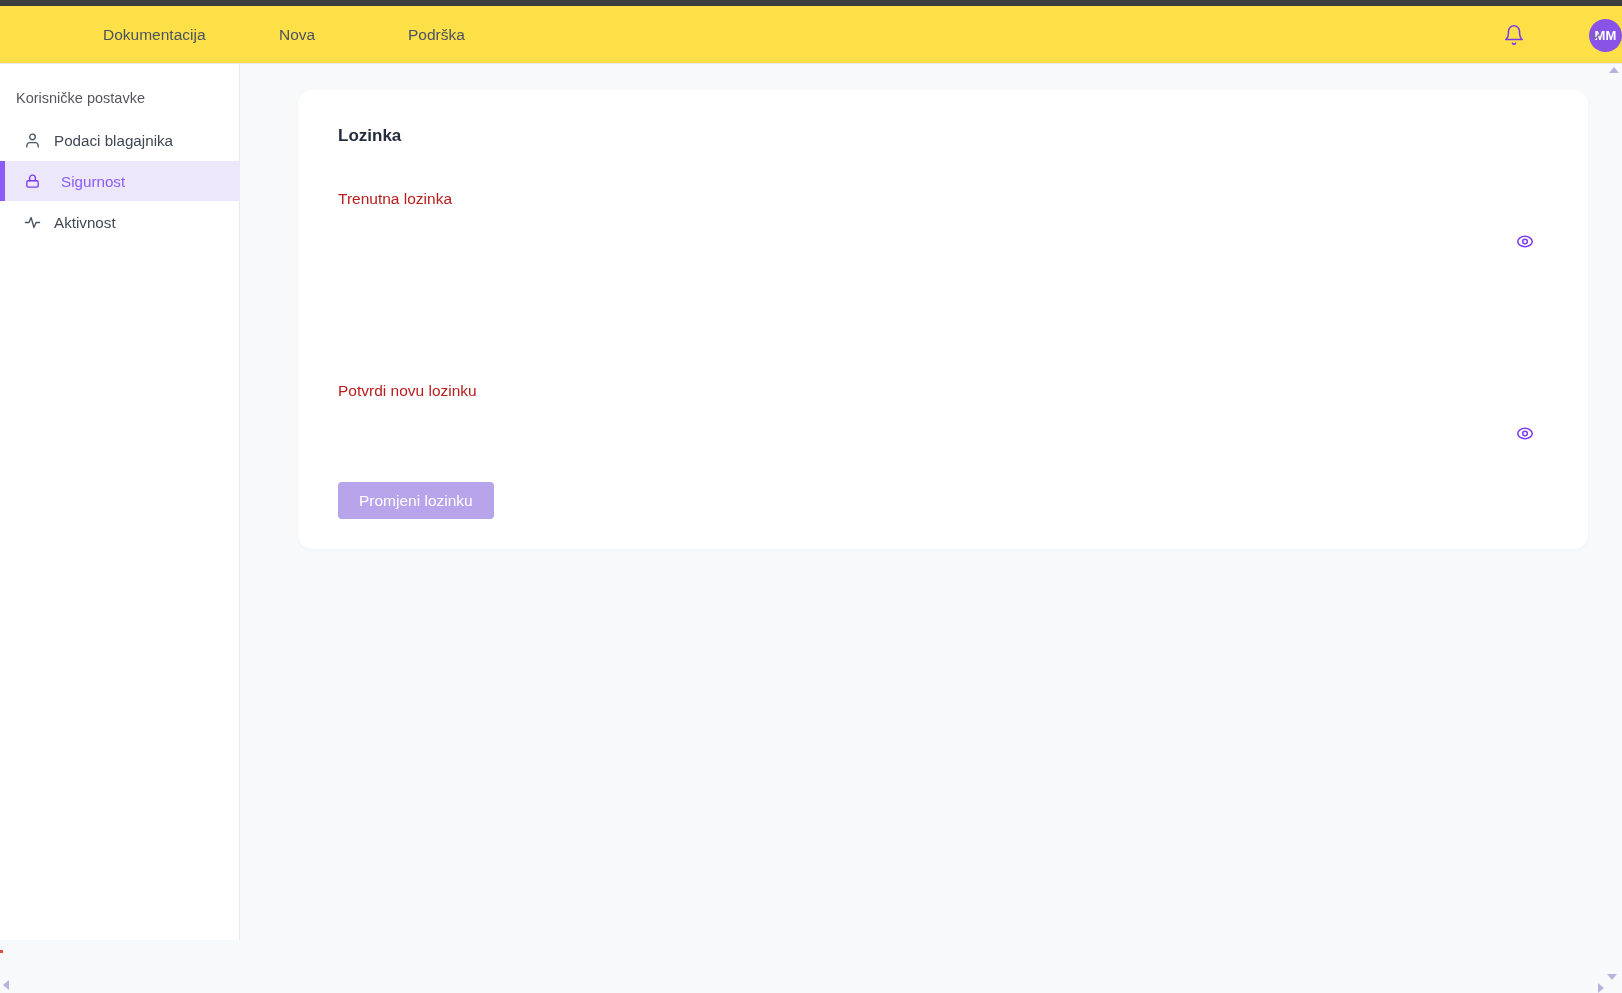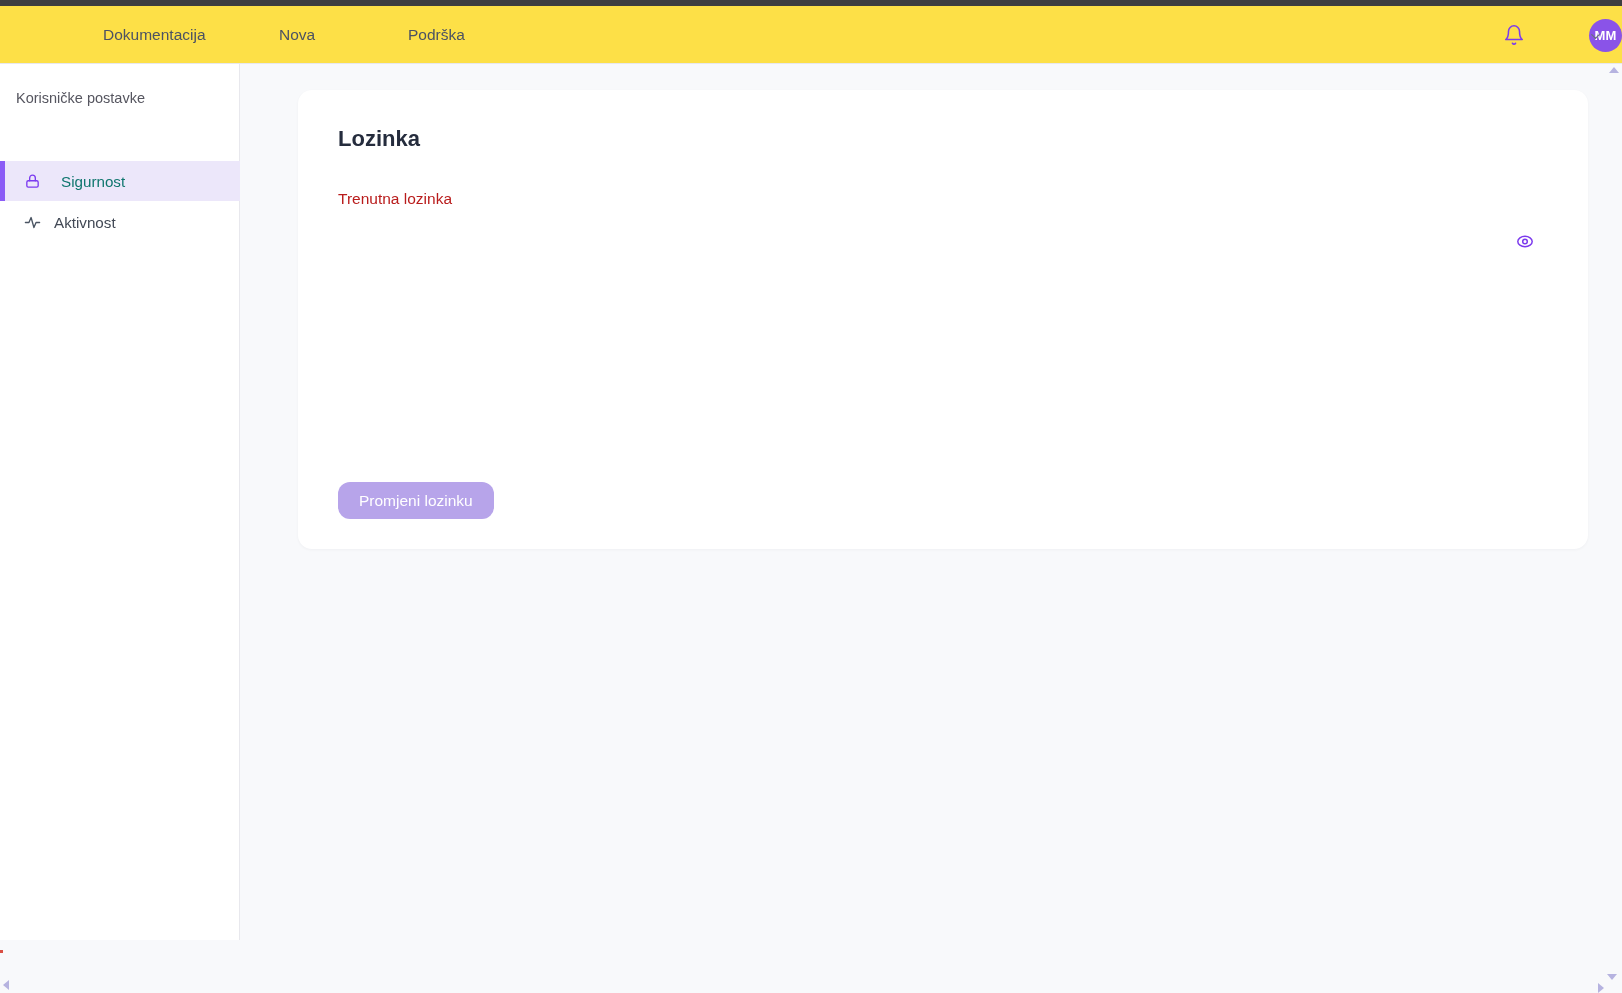--- a/index.html
+++ b/index.html
@@ -55,55 +55,55 @@
     display: flex; align-items: center; cursor: pointer;
     padding-left: 24px; gap: 13px;
     font-size: 15.2px; color: #414854;
   }
   .sb-item .sb-icon { display: flex; align-items: center; color: #4b5563; }
   .sb-item-0 { top: 56px; }
   .sb-item-1 { top: 97px; }
   .sb-item-2 { top: 138px; }
   .sb-item.active {
     background: #ece7fa; border-left: 5px solid #8b5cf6; padding-left: 19px;
-    color: #0f766e;
+    color: #8b5cf6;
     gap: 20px;
   }
   .sb-item.active .sb-icon { color: #7c3bf0; }
 
   
   .card {
     position: absolute; left: 298px; top: 90px; width: 1290px; height: 459px;
     background: #ffffff; border-radius: 14px;
     box-shadow: 0 1px 3px rgba(20, 25, 40, 0.04);
   }
   .card-title {
     position: absolute; left: 40px; top: 36px;
-    font-size: 22px; font-weight: 700; color: #252c3d;
+    font-size: 17px; font-weight: 700; color: #252c3d;
   }
   .field { position: absolute; left: 40px; right: 40px; }
   .field-0 { top: 100px; }
   .field-1 { top: 196px; }
   .field-2 { top: 292px; }
   .field label {
     display: block; font-size: 15.5px; color: #b91c1c; margin-bottom: 12px;
   }
   .input-wrap { position: relative; height: 42px; }
   .input-wrap input {
     width: 100%; height: 100%; border: none; outline: none; background: transparent;
     font-size: 16px; color: #2b3245; padding: 0 44px 0 0;
   }
   .eye-btn {
     position: absolute; right: 13px; top: 50%; transform: translateY(-50%);
     width: 20px; height: 20px; background: none; border: none; cursor: pointer;
     display: flex; align-items: center; justify-content: center; color: #7c3aed;
   }
   .submit-btn {
     position: absolute; left: 40px; top: 392px; height: 37px; padding: 0 21px;
-    background: #b7a4ea; color: #ffffff; border: none; border-radius: 12px;
+    background: #b7a4ea; color: #ffffff; border: none; border-radius: 4px;
     font-family: inherit; font-size: 15.5px; font-weight: 500; cursor: pointer;
   }
 
   
   .sb-arrow { position: absolute; width: 0; height: 0; }
   .arr-up    { left: 1609px; top: 67px;  border-left: 5px solid transparent; border-right: 5px solid transparent; border-bottom: 6px solid #b6b3e0; }
   .arr-down  { left: 1607px; top: 974px; border-left: 5px solid transparent; border-right: 5px solid transparent; border-top: 6px solid #b6b3e0; }
   .arr-left  { left: 3px;    top: 980px; border-top: 5px solid transparent; border-bottom: 5px solid transparent; border-right: 6px solid #b6b3e0; }
   .arr-right { left: 1598px; top: 983px; border-top: 5px solid transparent; border-bottom: 5px solid transparent; border-left: 6px solid #b6b3e0; }
 
@@ -137,20 +137,29 @@
       <svg width="15" height="15" viewBox="0 0 24 24" fill="none" stroke="#6b7280" stroke-width="2.2" stroke-linecap="round" stroke-linejoin="round">
         <path d="M6 9l6 6 6-6"></path>
       </svg>
     </span>
   </button>
 </header>
 
 <aside>
   <div class="sb-heading">Korisničke postavke</div>
 
+  <div class="sb-item sb-item-0">
+    <span class="sb-icon">
+      <svg width="17" height="17" viewBox="0 0 24 24" fill="none" stroke="currentColor" stroke-width="1.9" stroke-linecap="round" stroke-linejoin="round">
+        <path d="M20 21v-2a4 4 0 0 0-4-4H8a4 4 0 0 0-4 4v2"></path>
+        <circle cx="12" cy="7" r="4"></circle>
+      </svg>
+    </span>
+    <span>Podaci blagajnika</span>
+  </div>
 
   <div class="sb-item sb-item-1 active">
     <span class="sb-icon">
       <svg width="17" height="17" viewBox="0 0 24 24" fill="none" stroke="currentColor" stroke-width="1.9" stroke-linecap="round" stroke-linejoin="round">
         <rect x="4" y="11" width="16" height="9" rx="2"></rect>
         <path d="M8 11V7a4 4 0 0 1 8 0v4"></path>
       </svg>
     </span>
     <span>Sigurnost</span>
   </div>
@@ -178,20 +187,34 @@
             <svg width="18" height="15" viewBox="0 0 18 15" fill="none" stroke="#7c3aed" stroke-width="1.5">
               <ellipse cx="9" cy="7.5" rx="7.2" ry="5.2"></ellipse>
               <circle cx="9" cy="7.5" r="2.3"></circle>
             </svg>
           </span>
         </button>
       </div>
     </div>
 
 
+    <div class="field field-2">
+      <label>Potvrdi novu lozinku</label>
+      <div class="input-wrap">
+        <input type="password" aria-label="Potvrdi novu lozinku" style="">
+        <button class="eye-btn">
+          <span>
+            <svg width="18" height="15" viewBox="0 0 18 15" fill="none" stroke="#7c3aed" stroke-width="1.5">
+              <ellipse cx="9" cy="7.5" rx="7.2" ry="5.2"></ellipse>
+              <circle cx="9" cy="7.5" r="2.3"></circle>
+            </svg>
+          </span>
+        </button>
+      </div>
+    </div>
 
     <button class="submit-btn">Promjeni lozinku</button>
   </section>
 </main>
 
 <div class="sb-arrow arr-up"></div>
 <div class="sb-arrow arr-down"></div>
 <div class="sb-arrow arr-left"></div>
 <div class="sb-arrow arr-right"></div>
 <div class="edge-mark"></div>

